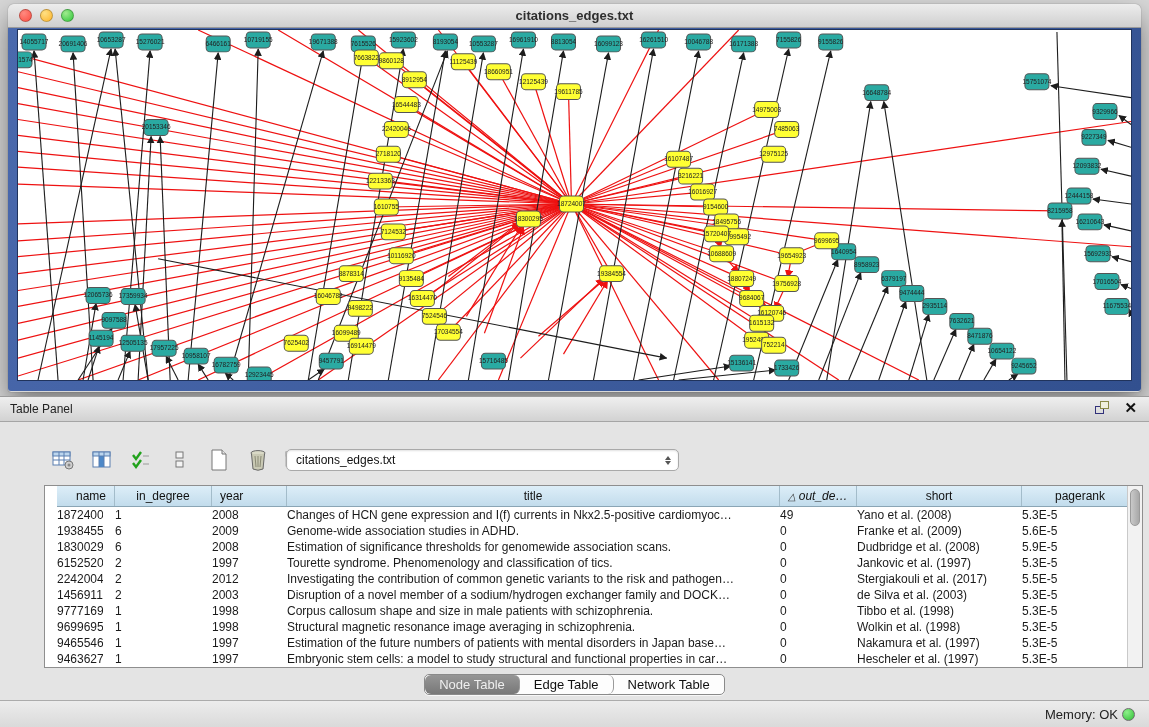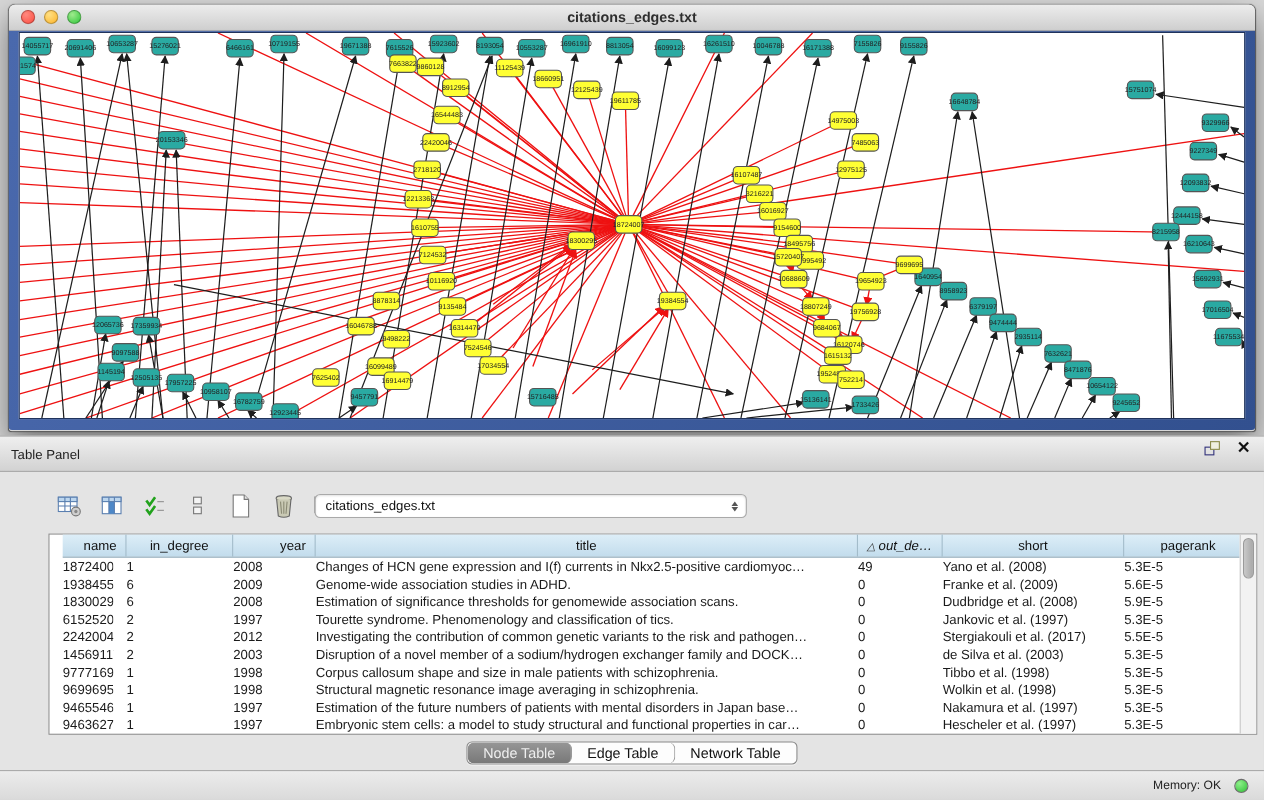--- a/index.html
+++ b/index.html
@@ -20,21 +20,21 @@
   .light.green { background:radial-gradient(circle at 35% 30%, #a0eb8e, #2fc63a); }
   .win-body { height:363px; background:linear-gradient(120deg,#4a69ad,#32508f);
     padding:1px 9px 10px 9px; border-radius:0 0 3px 3px; }
   .canvas { width:100%; height:100%; background:#ffffff; position:relative; overflow:hidden;
     border:1px solid #20335c; }
   .canvas svg { display:block; width:100%; height:100%; }
 
   
   .table-panel { position:absolute; left:0; top:396px; width:1149px; height:304px;
     background:#e4e4e4; border-top:1px solid #9b9b9b; }
-  .panel-header { position:absolute; left:0; top:0; width:100%; height:32px;
+  .panel-header { position:absolute; left:0; top:0; width:100%; height:25px;
     background:linear-gradient(#efefef,#d2d2d2); border-bottom:1px solid #a5a5a5;
     display:flex; align-items:center; }
   .panel-title { font-size:12px; color:#222; padding-left:10px; }
   .panel-header-icons { position:absolute; right:12px; top:3px; display:flex; gap:14px; align-items:center; }
   .float-icon { width:16px; height:16px; position:relative; cursor:default; }
   .float-icon .sq1 { position:absolute; left:1px; top:6px; width:9px; height:8px; border:1px solid #31317a; }
   .float-icon .sq2 { position:absolute; left:6px; top:1px; width:9px; height:8px; border:1px solid #8a8a4a; background:#efefdf; }
   .close-icon { font-size:15px; font-weight:bold; color:#111; line-height:16px; cursor:default; }
 
   .toolbar { position:absolute; left:50px; top:48px; height:30px; display:flex; gap:13px; align-items:center; }
@@ -68,21 +68,21 @@
   .tab-group { display:flex; border:1px solid #8a8a8a; border-radius:5px; overflow:hidden;
     background:#fdfdfd; height:21px; box-shadow:0 1px 0 rgba(255,255,255,.7); }
   .tab { font-size:13px; color:#111; line-height:19px; padding:0 14px; border-right:1px solid #9a9a9a;border-radius:6px; }
   .tab:last-child { border-right:none; }
   .tab.sel { background:linear-gradient(#969696,#787878); color:#efefef; }
 
   
   .statusbar { position:absolute; left:0; top:700px; width:1149px; height:27px;
     background:linear-gradient(#ececec,#dadada); border-top:1px solid #ababab;
     display:flex; align-items:center; justify-content:flex-end; }
-  .mem-label { font-size:11px; color:#222; margin-right:12px; }
+  .mem-label { font-size:13px; color:#222; margin-right:4px; }
   .mem-dot { width:13px; height:13px; border-radius:50%; margin-right:14px;
     background:radial-gradient(circle at 35% 30%, #8ef08a, #2fbe35); border:1px solid #6d6d6d; }
 </style>
 </head>
 <body>
 
 <div class="window">
   <div class="titlebar">
     <div class="lights">
       <span class="light red"></span>
@@ -747,21 +747,21 @@
         <i class="up"></i>
         <i class="dn"></i>
       </span>
   </div>
 
   <div class="table-wrap">
     <div class="table-main">
       <div class="thead" id="thead">
           <div class="th" style="text-align: right;">name</div>
           <div class="th" style="text-align: center;">in_degree</div>
-          <div class="th" style="text-align: right;">year</div>
+          <div class="th" style="">year</div>
           <div class="th" style="text-align: center;">title</div>
           <div class="th" style="text-align: left; font-style: italic;"><span class="sort-tri">△</span>out_de…</div>
           <div class="th" style="text-align: center;">short</div>
           <div class="th" style="text-align: center;">pagerank</div>
         </div>
       <div class="tbody" id="tbody">
           <div class="trow">
             <div class="td">18724007</div>
             <div class="td">1</div>
             <div class="td">2008</div>

